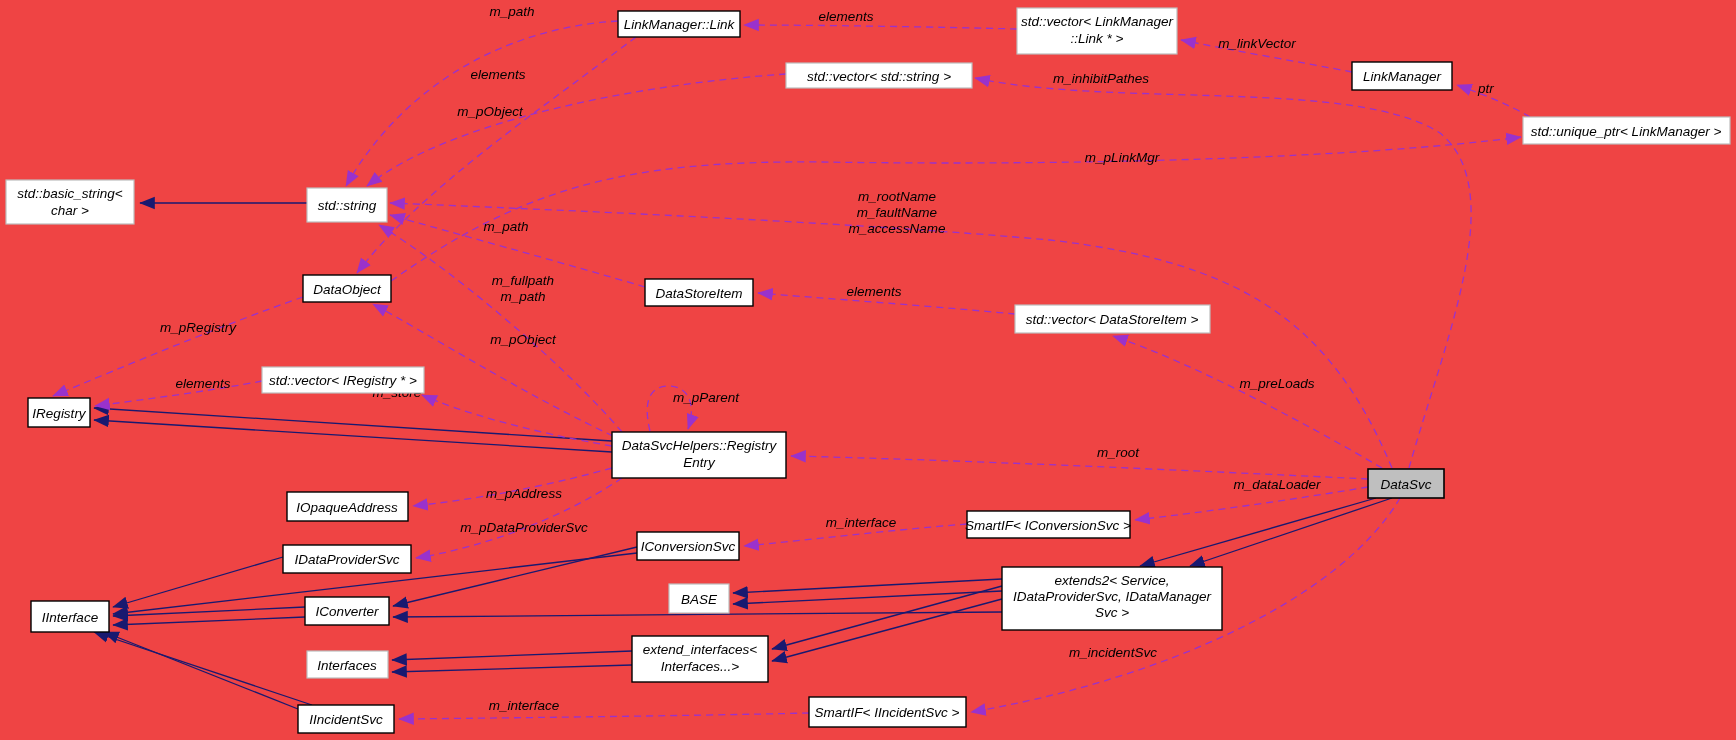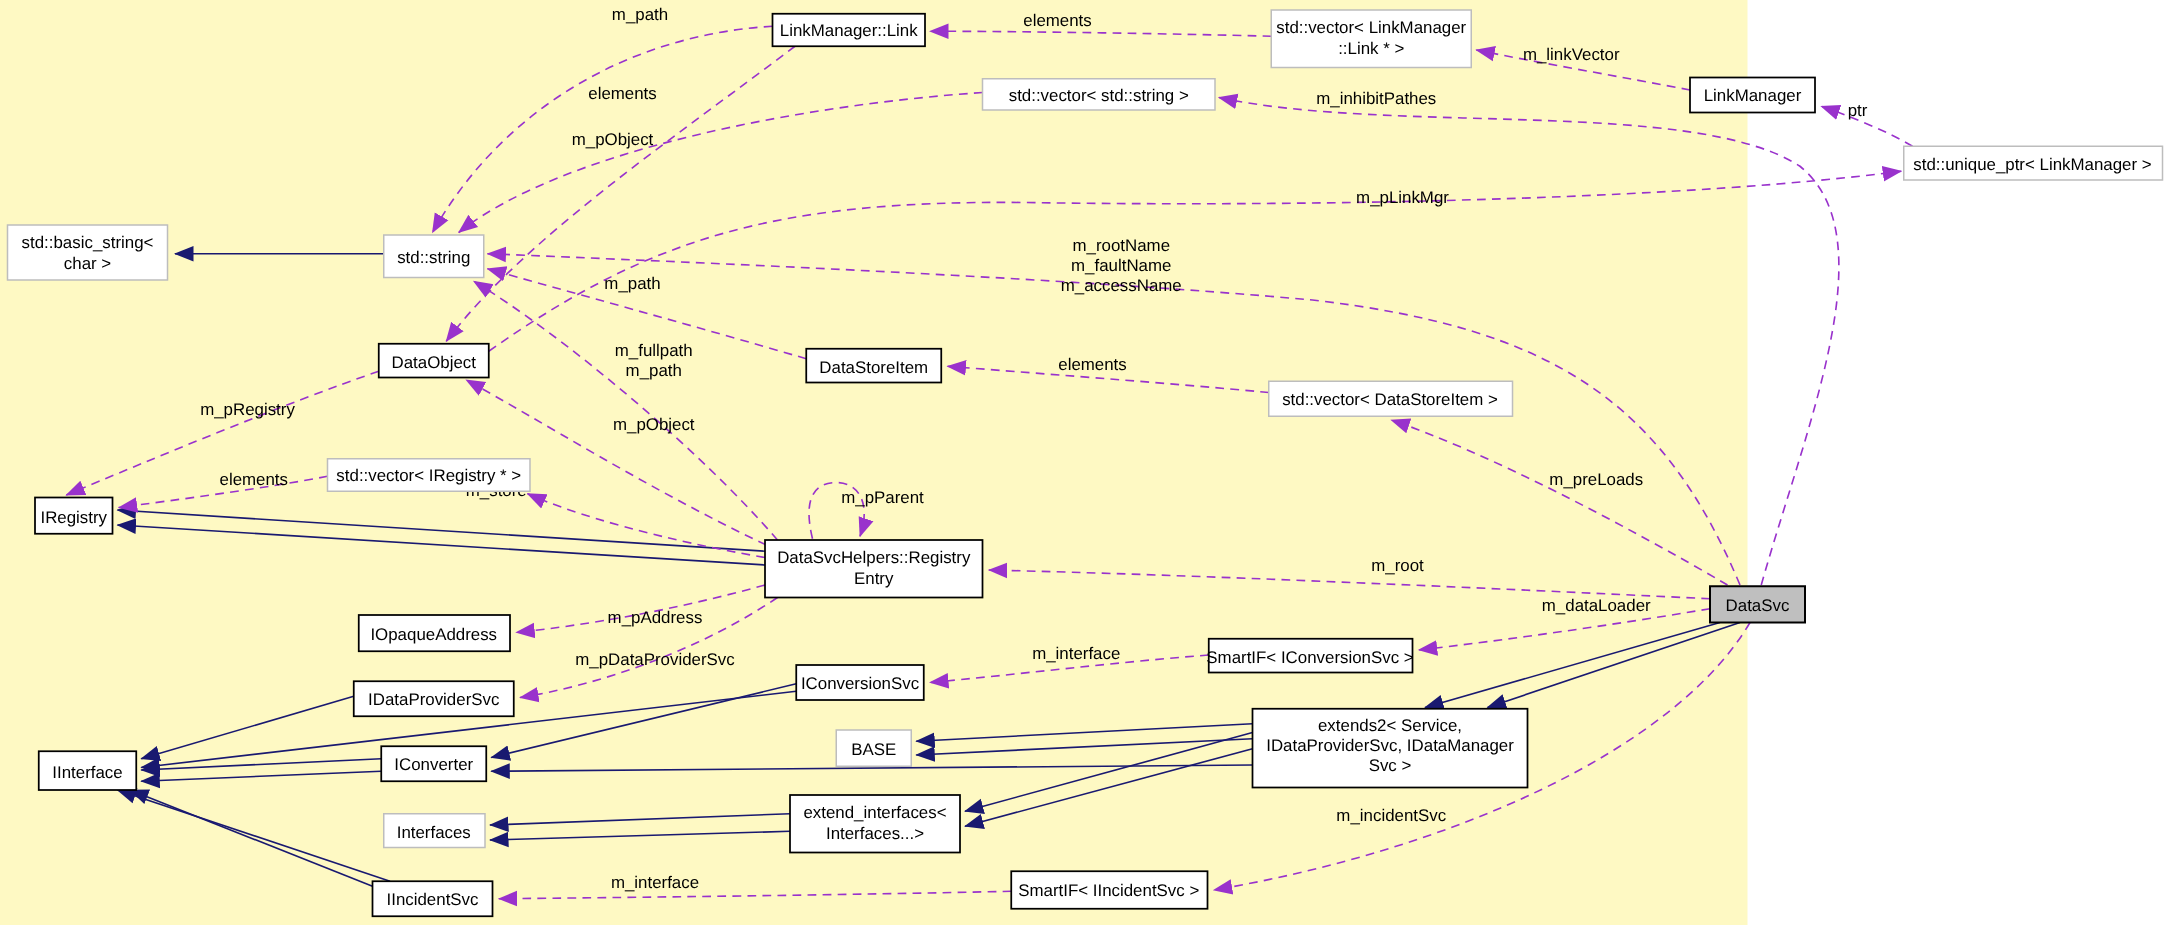--- a/index.html
+++ b/index.html
@@ -1,16 +1,16 @@
 <!DOCTYPE html>
 <html><head>
 <meta charset="utf-8">
 <style>
   html,body{margin:0;padding:0;background:#ffffff;}
-  .stage{width:1398px;height:740px;position:relative;background:#fef9c3;}
+  .stage{width:1736px;height:740px;position:relative;background:#ef4444;font-style:italic;}
   svg text{font-family:"Liberation Sans","DejaVu Sans",sans-serif;font-size:13.5px;fill:#000;}
   svg .nodelbl{text-anchor:middle;}
   svg .edgelbl{text-anchor:middle;}
   .node rect{fill:#ffffff;stroke:#000000;stroke-width:1.4;}
   .node.tpl rect{stroke:#bdbdbd;stroke-width:1.2;}
   .node.hl rect{fill:#bfbfbf;stroke:#000000;stroke-width:1.6;}
   .edge{fill:none;stroke:#9932cc;stroke-width:1.3;stroke-dasharray:7 5;marker-end:url(#arrow-purple);}
   .inh{fill:none;stroke:#191970;stroke-width:1.3;marker-end:url(#arrow-blue);}
 </style>
 </head>

